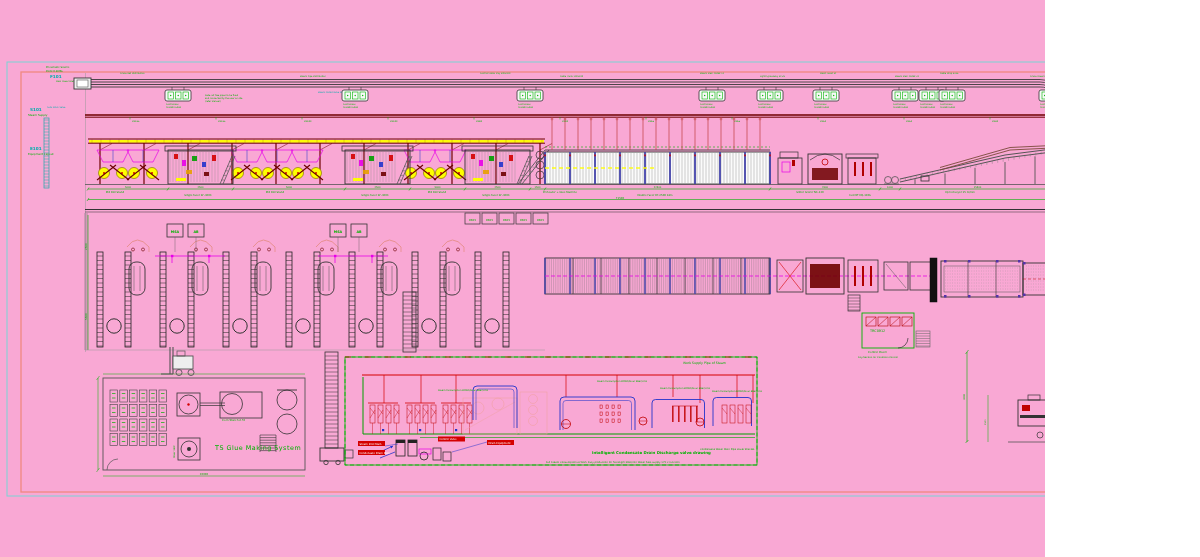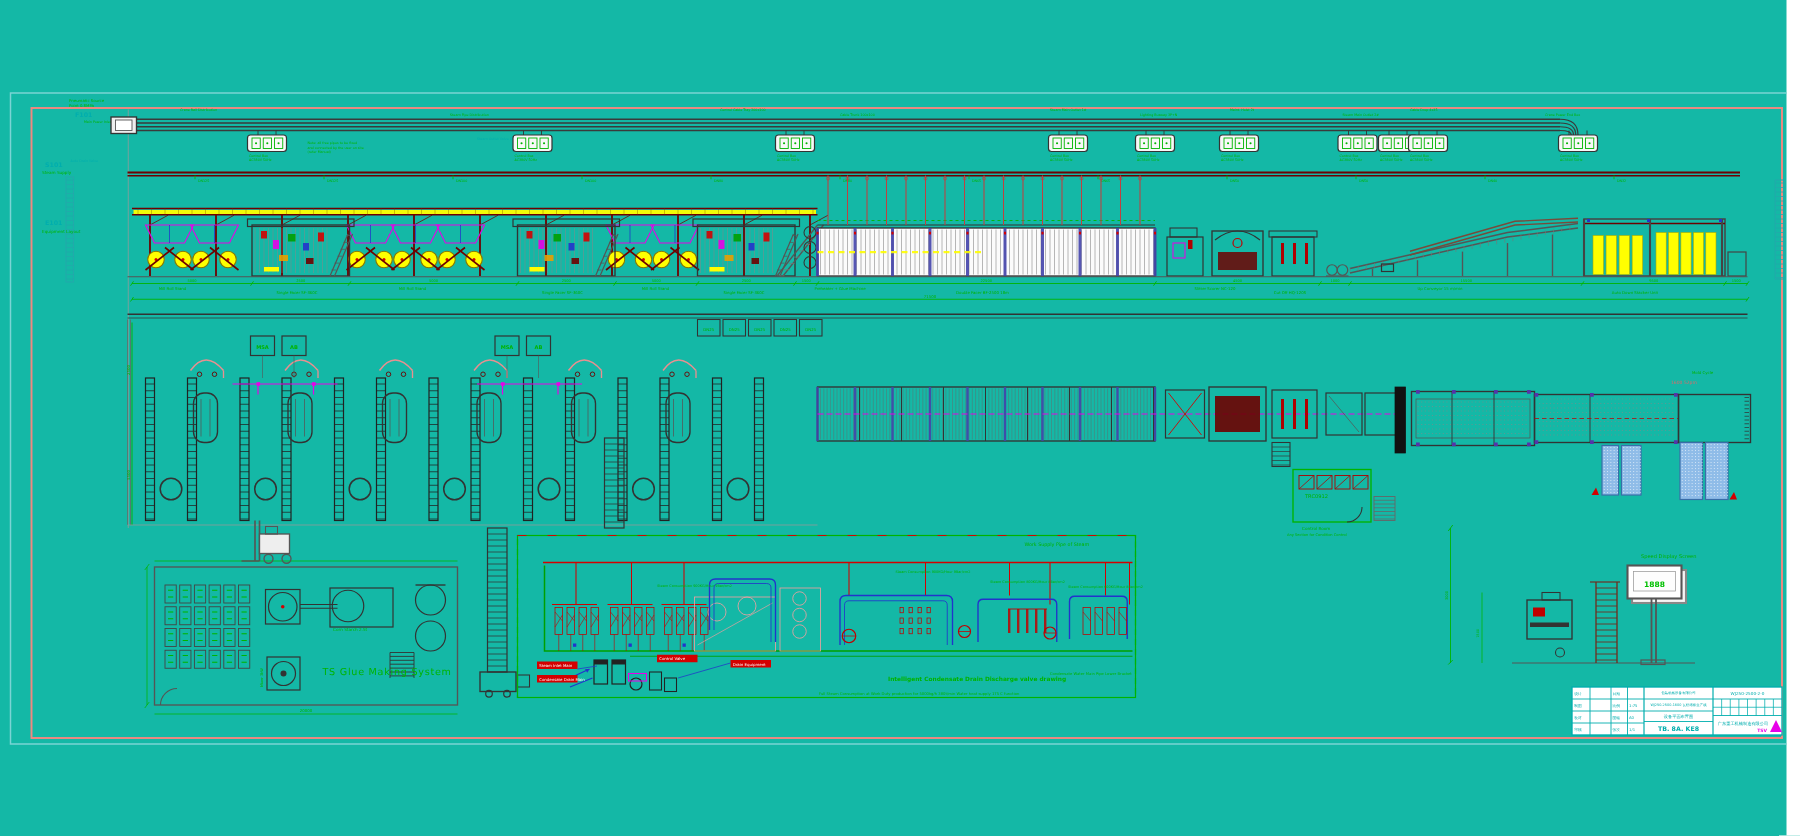--- a/index.html
+++ b/index.html
@@ -1,16 +1,16 @@
 <!DOCTYPE html>
 <html><head>
 <meta charset="utf-8">
 <style>
   html,body{margin:0;padding:0;background:#fff;}
-  .sheet{position:relative;width:1191px;height:557px;background:#14b8a6;overflow:hidden;
+  .sheet{position:relative;width:1045px;height:557px;background:#f9a8d4;overflow:hidden;
          font-family:"DejaVu Sans", sans-serif;}
   svg{position:absolute;left:0;top:0;}
   svg text{font-family:"DejaVu Sans", sans-serif;}
 </style>
 </head>
 <body>
 
 <div class="sheet">
   <svg id="draw" width="1200" height="557" viewBox="0 0 1200 557">
       <g>

